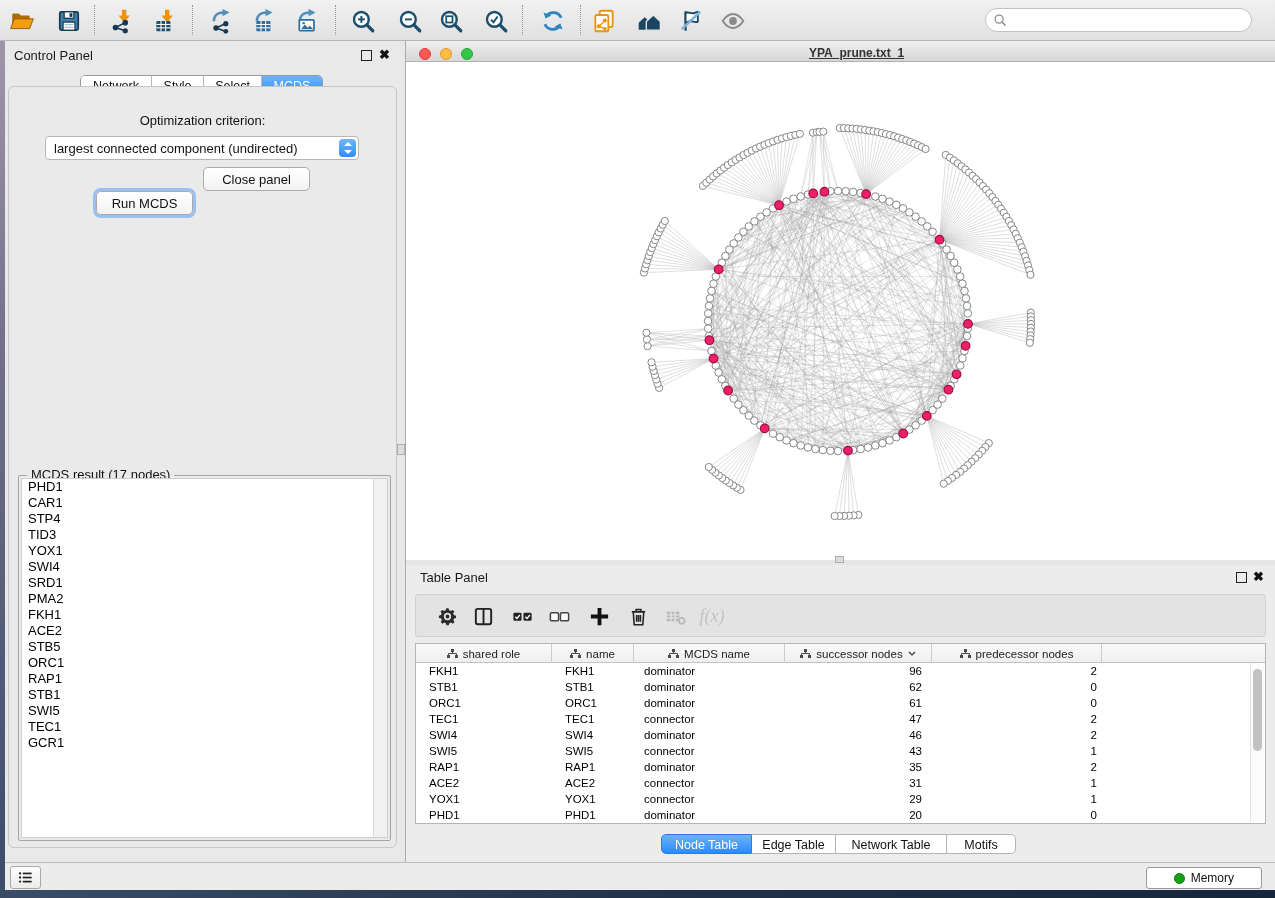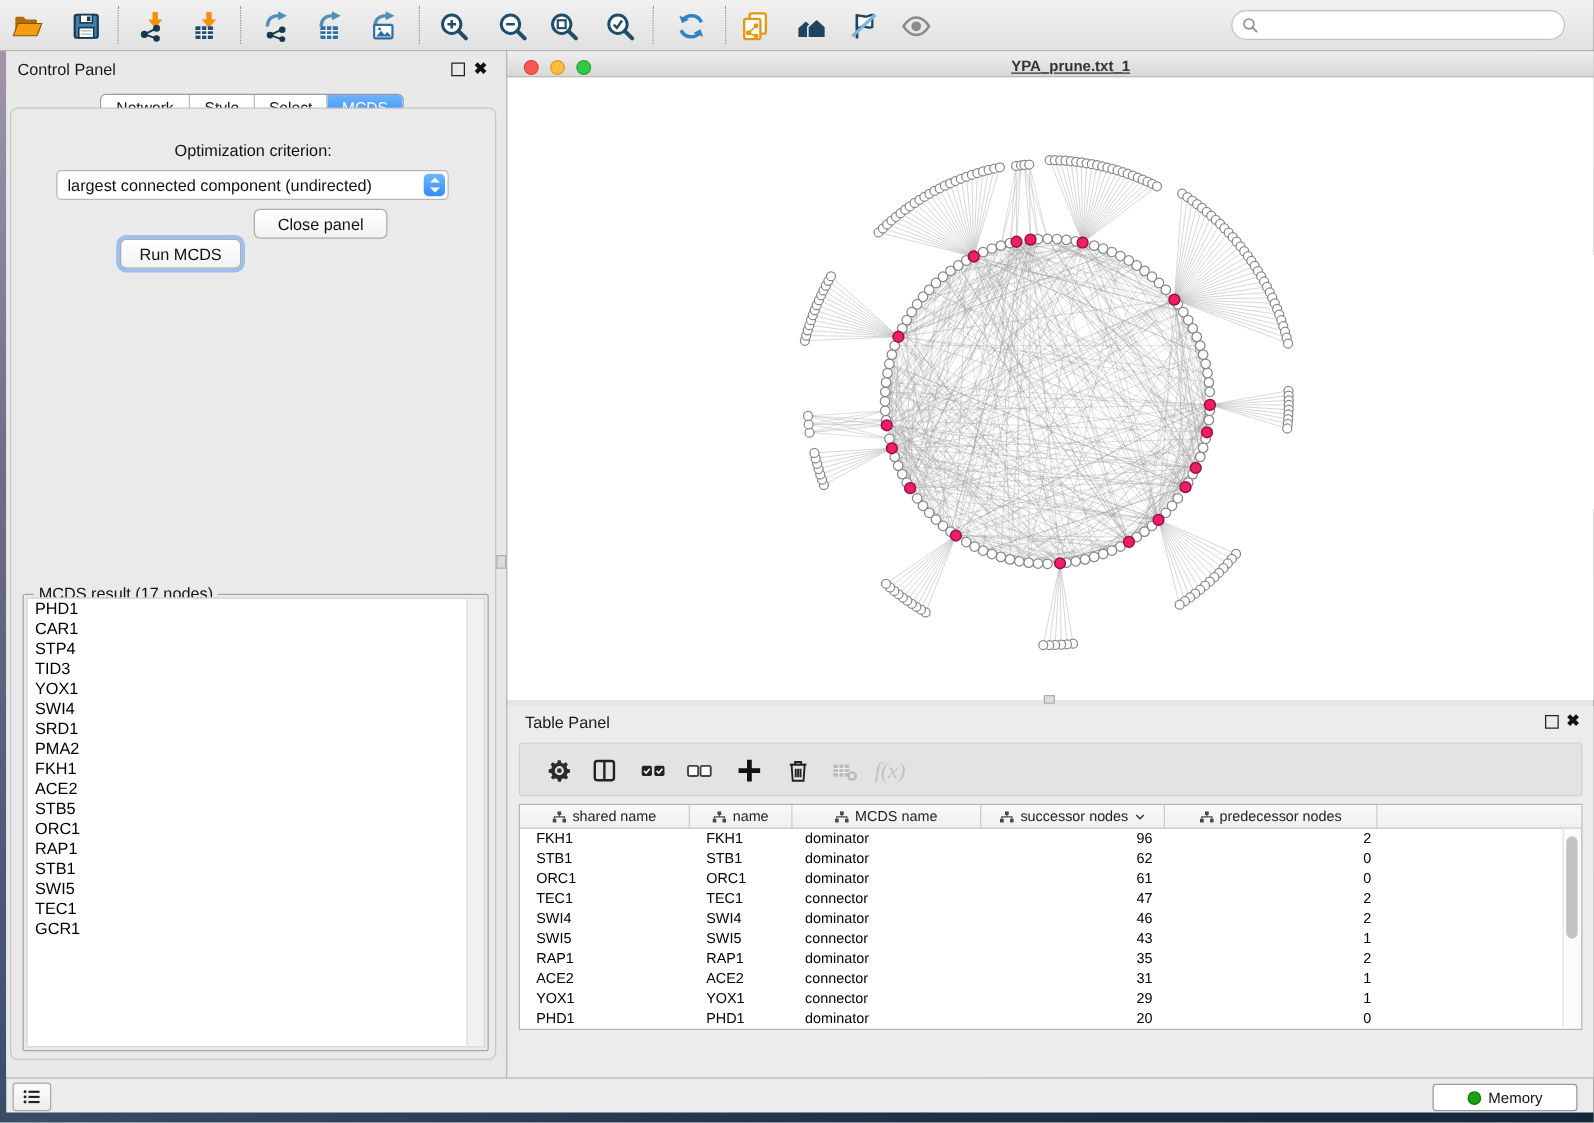--- a/index.html
+++ b/index.html
@@ -1228,21 +1228,21 @@
 
   <div class="tbl">
     <div class="thead" id="tbl-head">
         <div class="th">
           <svg width="11" height="10" viewBox="0 0 11 10">
             <path d="M5.5 3v1.5M1.5 6V4.5h8V6" stroke="#4a4a4a" fill="none"></path>
             <rect x="4" y="0" width="3" height="3" fill="#4a4a4a"></rect>
             <rect x="0" y="6" width="3" height="3" fill="#4a4a4a"></rect>
             <rect x="8" y="6" width="3" height="3" fill="#4a4a4a"></rect>
           </svg>
-          <span>shared name</span>
+          <span>shared role</span>
         </div>
         <div class="th">
           <svg width="11" height="10" viewBox="0 0 11 10">
             <path d="M5.5 3v1.5M1.5 6V4.5h8V6" stroke="#4a4a4a" fill="none"></path>
             <rect x="4" y="0" width="3" height="3" fill="#4a4a4a"></rect>
             <rect x="0" y="6" width="3" height="3" fill="#4a4a4a"></rect>
             <rect x="8" y="6" width="3" height="3" fill="#4a4a4a"></rect>
           </svg>
           <span>name</span>
         </div>
@@ -1348,20 +1348,26 @@
           <div class="td">dominator</div>
           <div class="td">20</div>
           <div class="td">0</div>
         </div>
       </div>
     <div class="tbl-scroll">
       <div class="tbl-thumb"></div>
     </div>
   </div>
 
+  <div class="tp-tabs" id="tp-tabs">
+      <button class="tab active">Node Table</button>
+      <button class="tab">Edge Table</button>
+      <button class="tab">Network Table</button>
+      <button class="tab">Motifs</button>
+    </div>
 </div>
 
 <div class="statusbar">
   <button class="list-btn">
       <svg width="17" height="15" viewBox="0 0 24 22">
         <g fill="#222">
           <circle cx="4" cy="5" r="1.7"></circle>
           <rect x="8" y="3.8" width="13" height="2.5"></rect>
           <circle cx="4" cy="11" r="1.7"></circle>
           <rect x="8" y="9.8" width="13" height="2.5"></rect>

